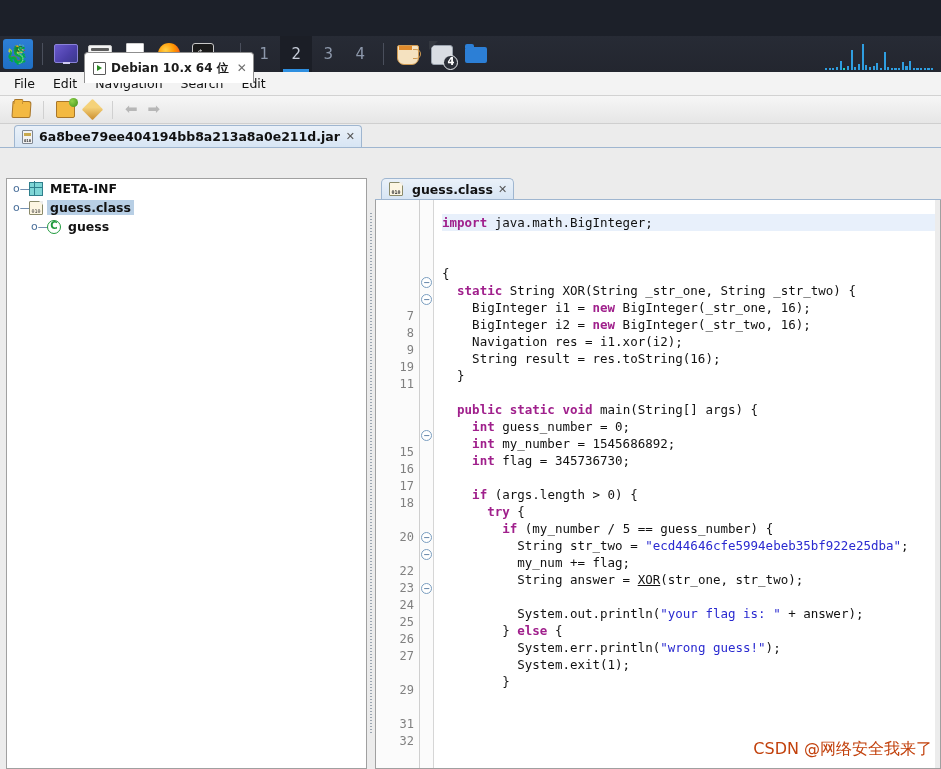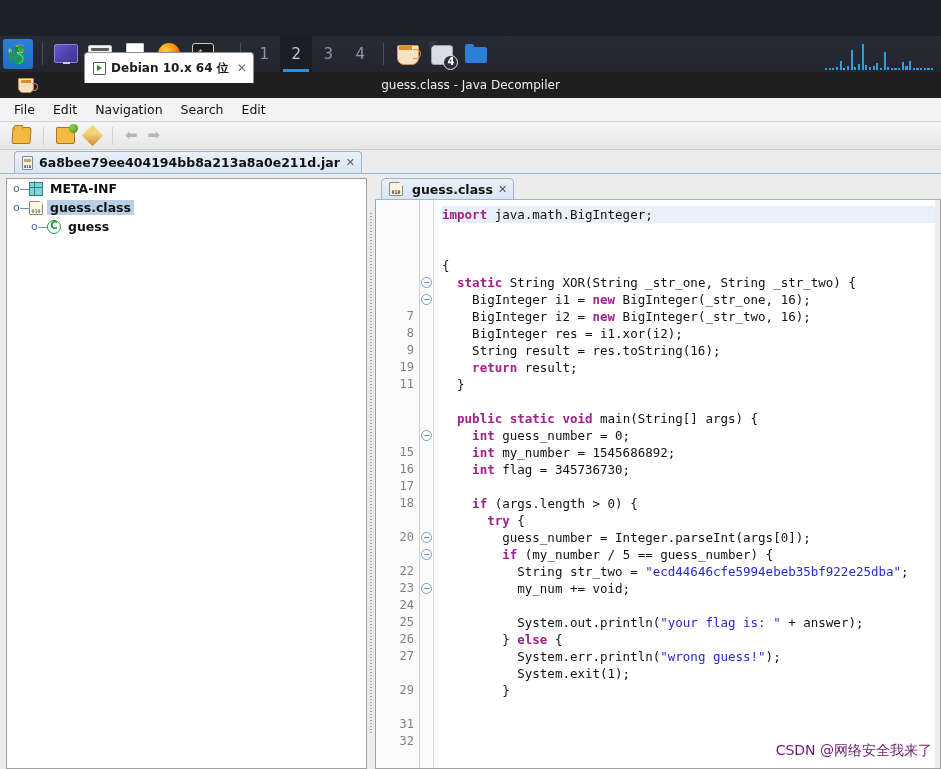--- a/index.html
+++ b/index.html
@@ -388,20 +388,21 @@
     width: 14px; flex: none; background: #fbfbfb;
     border-right: 1px solid #d6d6d6;
     padding-top: 6px;
   }
   #code-lines {
     flex: 1; padding-top: 6px; padding-left: 8px;
     font-family: "DejaVu Sans Mono", "Liberation Mono", monospace;
     font-size: 12.5px;
     overflow: hidden;
     position: relative;
+    margin-top: 8px;
   }
   .gl, .fl, .cl {
     height: 17px; line-height: 17px;
     font-family: "DejaVu Sans Mono", "Liberation Mono", monospace;
     font-size: 12px;
     white-space: pre;
   }
   .gl { text-align: right; padding-right: 5px; color: #808080; }
   .fl { text-align: center; color: #6f8fae; font-size: 11px; }
   .fl span.fold {
@@ -416,21 +417,21 @@
   .u { text-decoration: underline; }
 
   
   #code-area::before {
     content: ""; position: absolute; left: 0; top: 0; bottom: 0;
     width: 3px; background: #7a9fc4;
   }
 
   #watermark {
     position: absolute; right: 8px; bottom: 8px;
-    color: #701a75; font-size: 14px;
+    color: #c2410c; font-size: 16px;
     font-family: "DejaVu Sans", sans-serif;
     pointer-events: none; white-space: nowrap;
   }
   #ed-vscroll {
     position: absolute; right: 0; top: 0; bottom: 0; width: 5px; background: #ececec;
   }
 </style>
 </head>
 <body>
 
@@ -533,24 +534,20 @@
     <i style="height: 2px;"></i>
     <i style="height: 2px;"></i>
     <i style="height: 2px;"></i>
     <i style="height: 2px;"></i>
     <i style="height: 2px;"></i>
     <i style="height: 2px;"></i>
   </div>
 
 <div id="appwin">
 
-  <div id="app-titlebar">
-    <div class="appcup"></div>
-    <div id="app-title-text">guess.class - Java Decompiler</div>
-  </div>
 
   <div id="menubar">
       <span class="mi">File</span>
       <span class="mi">Edit</span>
       <span class="mi">Navigation</span>
       <span class="mi">Search</span>
       <span class="mi">Edit</span>
     </div>
 
   <div id="apptoolbar">
@@ -677,36 +674,35 @@
             <div class="fl"></div>
           </div>
         <div id="code-lines">
             <div class="cl hl"><span class="k">import</span> java.math.BigInteger;</div>
             <div class="cl">&nbsp;</div>
             <div class="cl">&nbsp;</div>
             <div class="cl">{</div>
             <div class="cl">  <span class="k">static</span> String XOR(String _str_one, String _str_two) {</div>
             <div class="cl">    BigInteger i1 = <span class="k">new</span> BigInteger(_str_one, 16);</div>
             <div class="cl">    BigInteger i2 = <span class="k">new</span> BigInteger(_str_two, 16);</div>
-            <div class="cl">    BigInteger res = i1.xor(i2);</div>
+            <div class="cl">    Navigation res = i1.xor(i2);</div>
             <div class="cl">    String result = res.toString(16);</div>
-            <div class="cl">    <span class="k">return</span> result;</div>
             <div class="cl">  }</div>
             <div class="cl">&nbsp;</div>
             <div class="cl">  <span class="k">public static void</span> main(String[] args) {</div>
             <div class="cl">    <span class="k">int</span> guess_number = 0;</div>
             <div class="cl">    <span class="k">int</span> my_number = 1545686892;</div>
             <div class="cl">    <span class="k">int</span> flag = 345736730;</div>
             <div class="cl">&nbsp;</div>
             <div class="cl">    <span class="k">if</span> (args.length &gt; 0) {</div>
             <div class="cl">      <span class="k">try</span> {</div>
-            <div class="cl">        guess_number = Integer.parseInt(args[0]);</div>
             <div class="cl">        <span class="k">if</span> (my_number / 5 == guess_number) {</div>
             <div class="cl">          String str_two = <span class="s">"ecd44646cfe5994ebeb35bf922e25dba"</span>;</div>
-            <div class="cl">          my_num += void;</div>
+            <div class="cl">          my_num += flag;</div>
+            <div class="cl">          String answer = <span class="u">XOR</span>(str_one, str_two);</div>
             <div class="cl">&nbsp;</div>
             <div class="cl">          System.out.println(<span class="s">"your flag is: "</span> + answer);</div>
             <div class="cl">        } <span class="k">else</span> {</div>
             <div class="cl">          System.err.println(<span class="s">"wrong guess!"</span>);</div>
             <div class="cl">          System.exit(1);</div>
             <div class="cl">        }</div>
           </div>
         <div id="ed-vscroll"></div>
         <div id="watermark">CSDN @网络安全我来了</div>
       </div>

